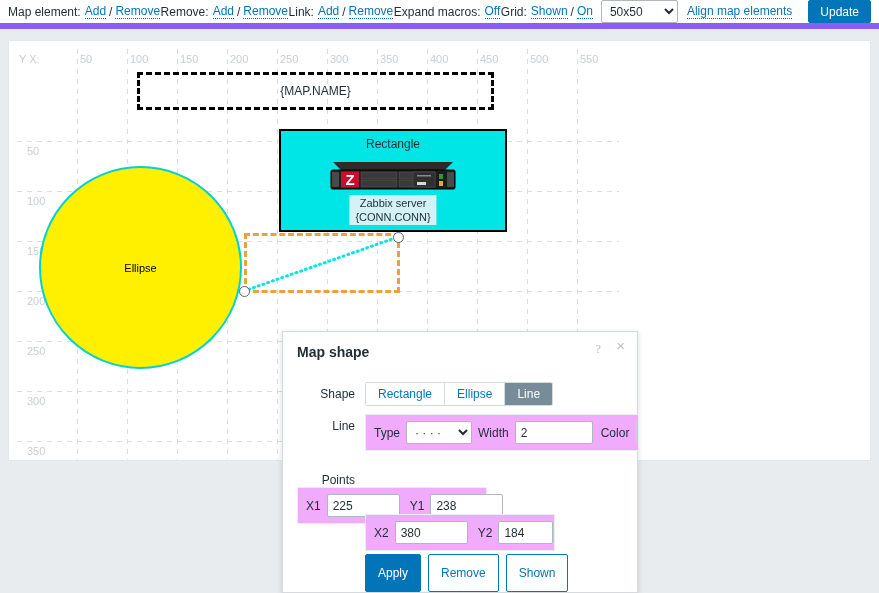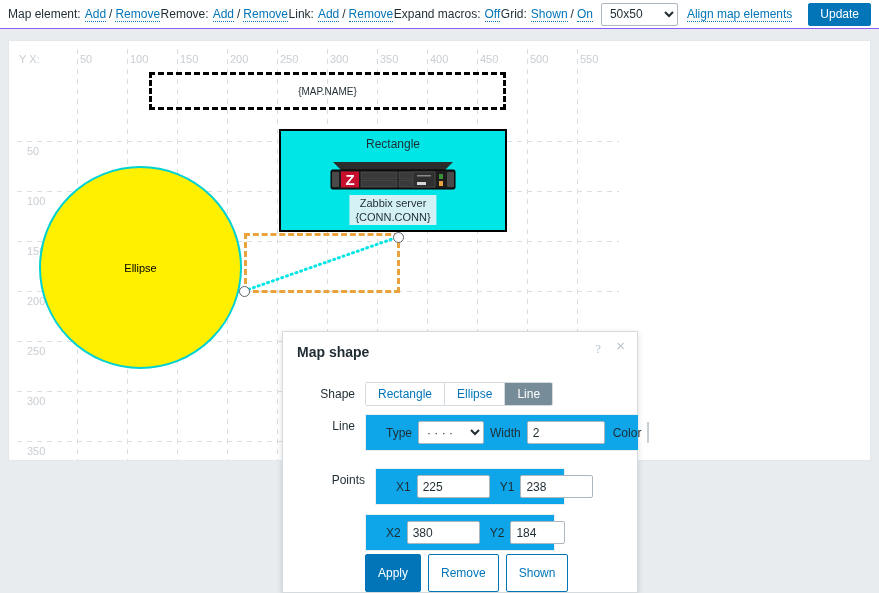--- a/index.html
+++ b/index.html
@@ -11,21 +11,21 @@
     font-family: "Liberation Sans", sans-serif;
     font-size: 12px;
     color: #1f2c33;
   }
 
   
   #toolbar {
     position: absolute; left: 0; top: 0;
     width: 879px; height: 29px;
     background: #ffffff;
-    border-bottom: 1px solid #8b5cf6;
+    border-bottom: 6px solid #8b5cf6;
     display: flex; align-items: center;
     padding: 0 8px;
     white-space: nowrap;
   }
   #toolbar .tb-label { color: #1f2c33; font-size: 12px; margin-right: 4px; }
   #toolbar .tb-link {
     color: #0275b8;
     text-decoration: none;
     border-bottom: 1px dotted #0275b8;
     font-size: 12px;
@@ -83,23 +83,22 @@
     user-select: none;
   }
 
   
   #mapname-box {
     position: absolute;
     left: 128px; top: 31px;
     width: 357px; height: 38px;
     border: 3px dashed #000;
     display: flex; align-items: center; justify-content: center;
-    font-size: 10px; color: #1f2c33;
+    font-size: 12px; color: #1f2c33;
     background: transparent;
-    margin-left: 12px;
   }
   #ellipse-shape {
     position: absolute;
     left: 30px; top: 125px;
     width: 203px; height: 203px;
     border-radius: 50%;
     background: #fff000;
     border: 2px solid #00d1d1;
     display: flex; align-items: center; justify-content: center;
     font-size: 11px; color: #000;
@@ -182,23 +181,23 @@
     padding: 0 12px; height: 22px; line-height: 22px;
     font-size: 12px; color: #0275b8;
     background: #fff; cursor: pointer;
     border-right: 1px solid #d5dade;
   }
   .tab:last-child { border-right: none; }
   .tab.active { background: #768d99; color: #fff; }
 
   .subfield {
     border: 1px solid #ebeef0;
-    padding: 6px 20px;
+    padding: 6px 8px;
     display: flex; align-items: center;
-    background: #0ea5e9;
+    background: #f0abfc;
   }
   .subfield .sf-text { font-size: 12px; color: #1f2c33; margin: 0 6px 0 0; }
   .inp {
     height: 23px;
     border: 1px solid #aeb7bd;
     border-radius: 2px;
     background: #fff;
     font-family: "Liberation Sans", sans-serif;
     font-size: 12px;
     color: #1f2c33;
@@ -365,21 +364,21 @@
     <div class="subfield" style="width:274px;">
       <span class="sf-text">Type</span>
       <select id="line-type-select"><option value="———">———</option><option value="- - - -">- - - -</option><option value="· · · ·" selected="">· · · ·</option><option value="-·-·-">-·-·-</option></select>
       <span class="sf-text" style="margin-left:6px;">Width</span>
       <input class="inp" style="width: 78px;" id="width-input" value="2">
       <span class="sf-text" style="margin-left:8px;">Color</span>
       <div id="color-swatch"></div>
     </div>
   </div>
 
-  <div class="form-row" style="left:24px; top:136px;">
+  <div class="form-row" style="left:14px; top:136px;flex-direction:column;">
     <div class="form-lbl">Points</div>
     <div class="subfield" style="width:190px;">
       <span class="sf-text">X1</span>
       <input class="inp" style="width: 73px;" value="225">
       <span class="sf-text" style="margin-left:10px;">Y1</span>
       <input class="inp" style="width: 73px;" value="238">
     </div>
   </div>
 
   <div class="form-row" style="left:82px; top:182px;">

